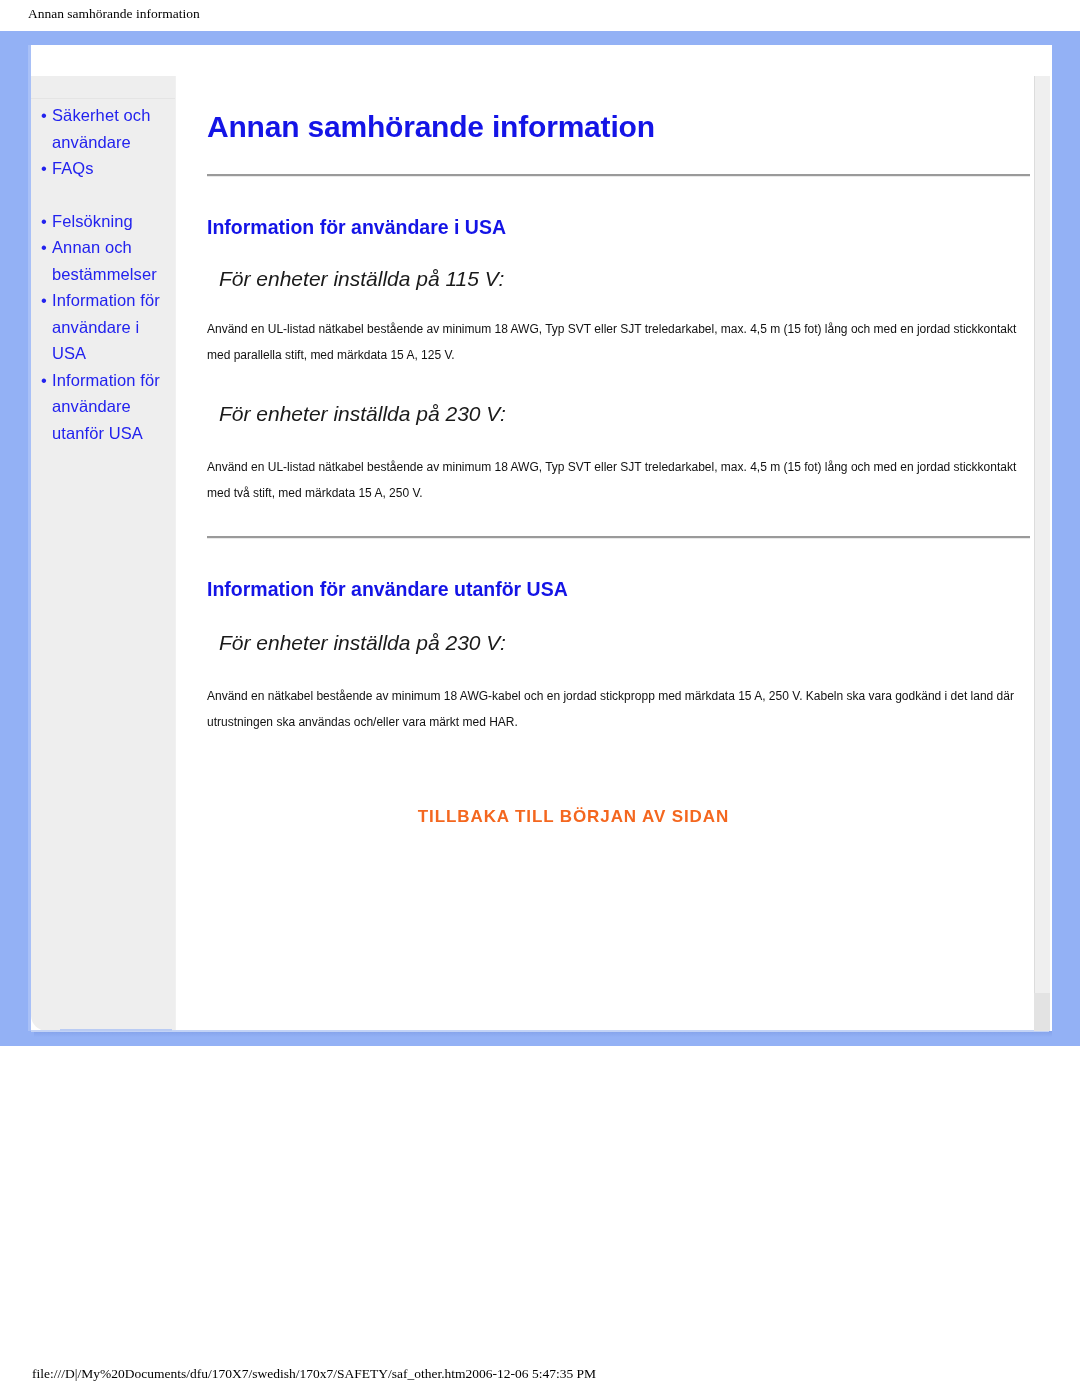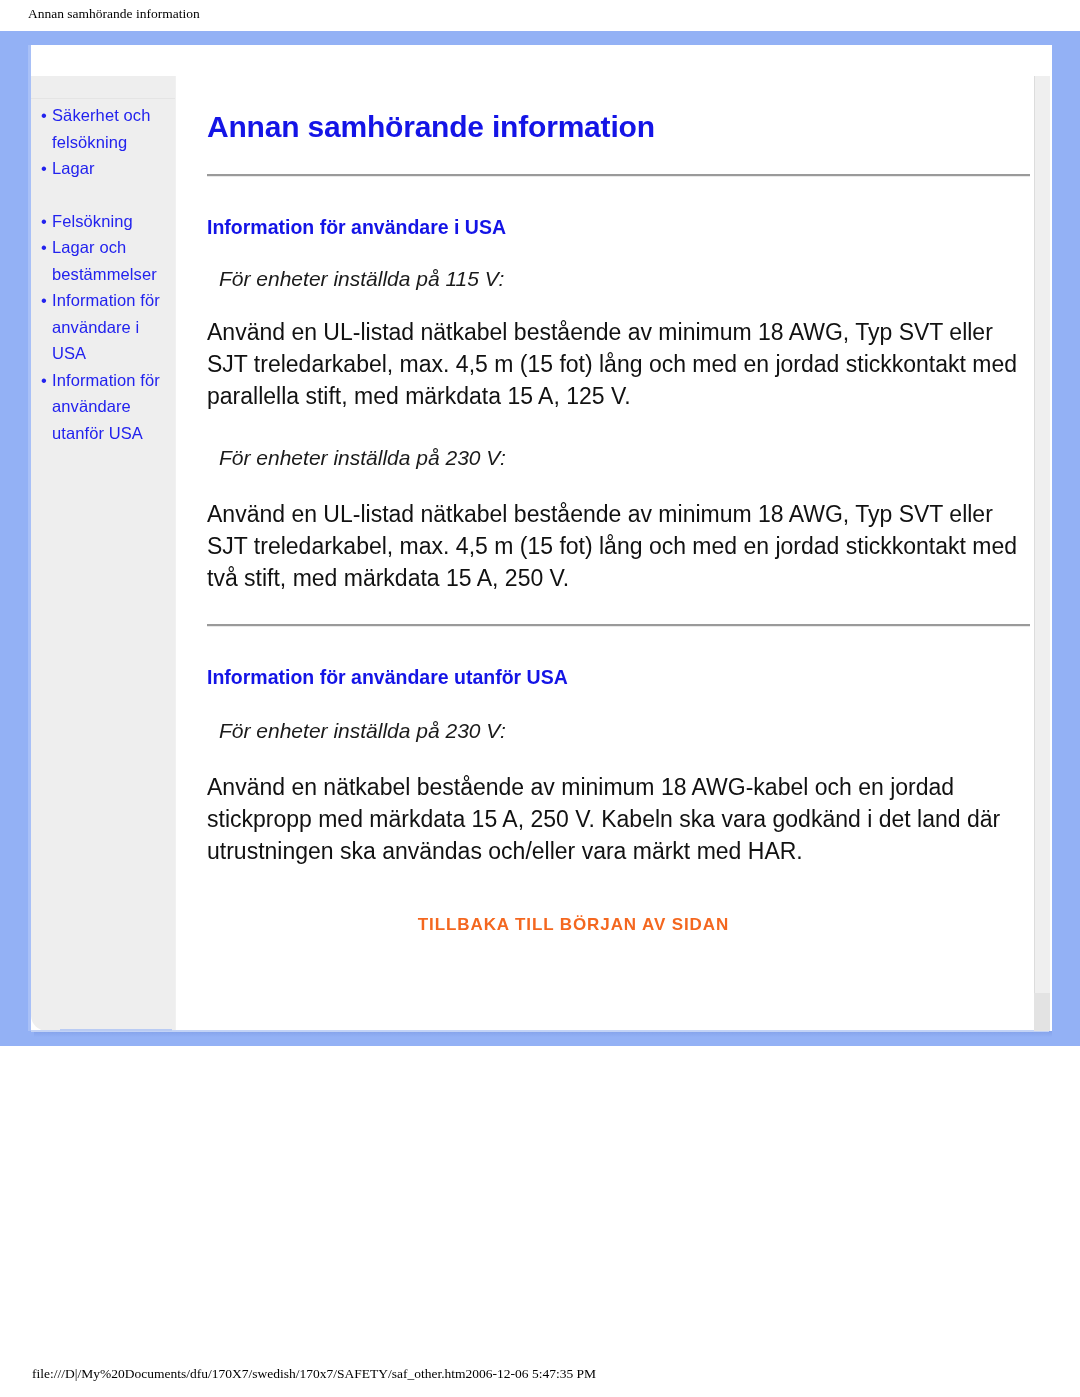--- a/index.html
+++ b/index.html
@@ -188,30 +188,30 @@
     font-size: 21px;
     color: #1a1a1a;
     line-height: 28px;
   }
   p.subhead-a { margin-top: 25px; }
   p.subhead-b { margin-top: 32px; }
   p.subhead-c { margin-top: 27px; }
 
   p.body-text {
     margin: 0;
-    font-size: 23px;
+    font-size: 12px;
     color: #111111;
-    line-height: 32px;
+    line-height: 26px;
   }
   p.body-a { margin-top: 23px; }
   p.body-b { margin-top: 26px; }
   p.body-c { margin-top: 26px; }
 
   .backtop-wrap {
-    margin-top: 48px;
+    margin-top: 72px;
     text-align: center;
     padding-right: 90px;
   }
   a.backtop {
     font-size: 17px;
     font-weight: bold;
     color: #f4671f;
     text-decoration: none;
     letter-spacing: 0.9px;
     cursor: pointer;
@@ -267,36 +267,36 @@
   <div class="frame-shadow-bottom"></div>
 
   <div class="page">
 
     <nav class="sidebar">
       <div class="sidebar-top-hairline"></div>
       <ul class="nav-list">
 
         <li class="nav-item">
           <span class="bullet">•</span>
-          <span class="nav-label">Säkerhet och felsökning</span>
+          <span class="nav-label">Säkerhet och användare</span>
         </li>
 
         <li class="nav-item gap-after">
           <span class="bullet">•</span>
-          <span class="nav-label">Lagar</span>
+          <span class="nav-label">FAQs</span>
         </li>
 
         <li class="nav-item">
           <span class="bullet">•</span>
           <span class="nav-label">Felsökning</span>
         </li>
 
         <li class="nav-item">
           <span class="bullet">•</span>
-          <span class="nav-label">Lagar och bestämmelser</span>
+          <span class="nav-label">Annan och bestämmelser</span>
         </li>
 
         <li class="nav-item">
           <span class="bullet">•</span>
           <span class="nav-label">Information för användare i USA</span>
         </li>
 
         <li class="nav-item">
           <span class="bullet">•</span>
           <span class="nav-label">Information för användare utanför USA</span>

